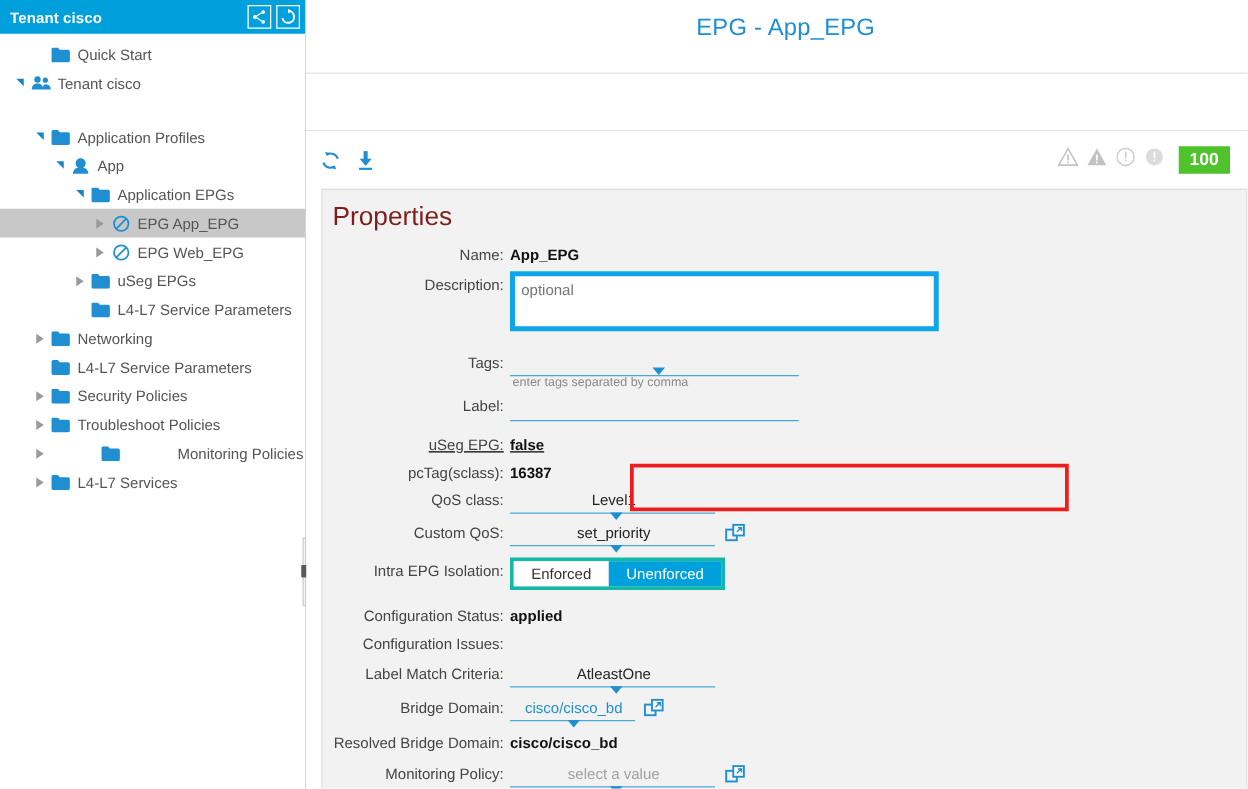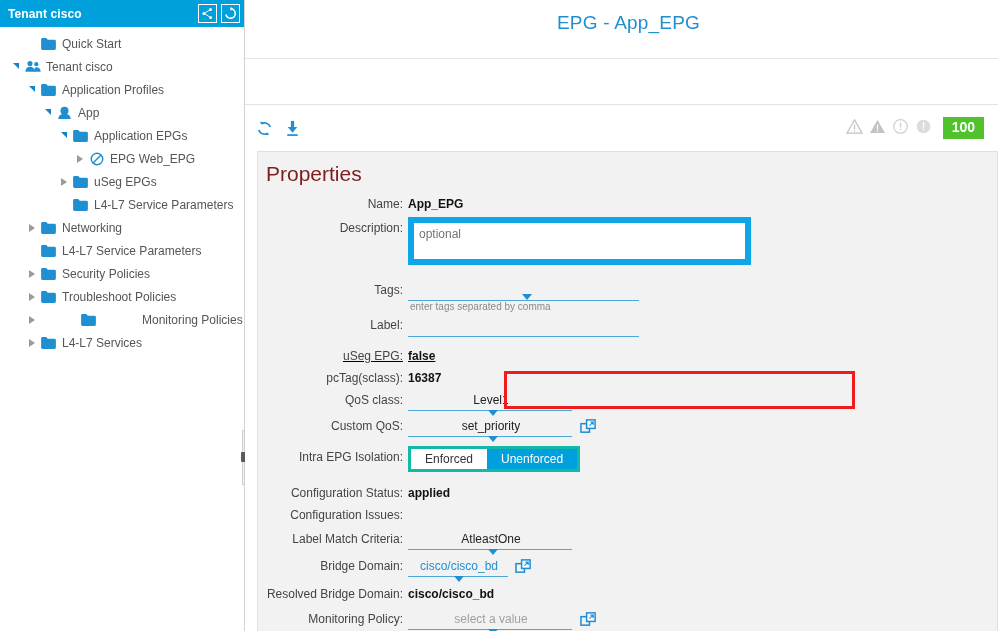--- a/index.html
+++ b/index.html
@@ -119,21 +119,21 @@
     width: 150px; flex: 0 0 150px;
     text-align: right; padding-right: 5px;
     font-size: 12px; color: #444444;
     line-height: 22px; white-space: nowrap;
   }
   .rval { flex: 1; font-size: 12px; color: #222222; line-height: 22px; position: relative; }
   .bold { font-weight: bold; color: #111111; }
 
   .ta {
     width: 343px; height: 48px;
-    border: 6px solid #0ea5e9; background: #ffffff;
+    border: 4px solid #0ea5e9; background: #ffffff;
     font-size: 12px; color: #aaaaaa;
     padding: 4px 5px; resize: none; outline: none;
     font-family: "Liberation Sans", sans-serif;
   }
 
   .uline {
     border: none; border-bottom: 1px solid #4ba8d8;
     background: transparent; outline: none;
     font-size: 12px; color: #222222;
     padding: 0 0 2px 2px; height: 20px;
@@ -215,21 +215,21 @@
           <span class="ic">
             <svg width="16" height="13" viewBox="0 0 17 13">
               <circle cx="5.3" cy="3.4" r="2.7" fill="#1f8fd2"></circle>
               <circle cx="12" cy="4" r="2.2" fill="#1f8fd2"></circle>
               <path d="M0.4 12 C0.4 8.4 2.6 6.8 5.3 6.8 C8 6.8 10.2 8.4 10.2 12 Z" fill="#1f8fd2"></path>
               <path d="M9.5 12 C9.6 9.2 10.6 7.4 12 7.4 C13.6 7.4 16.6 8.4 16.6 12 Z" fill="#1f8fd2"></path>
             </svg>
           </span>
           <span class="lbl">Tenant cisco</span>
         </div>
-        <div class="tr" style="padding-left: 24px;">
+        <div class="tr" style="padding-left: 24px; margin-top: 20px;">
           <span class="tw">
             <span class="caret-d"></span>
           </span>
           <span class="ic">
             <svg width="15" height="12" viewBox="0 0 16 13">
               <path d="M0 1.5 A1.5 1.5 0 0 1 1.5 0 H5.6 L7.2 2 H14.5 A1.5 1.5 0 0 1 16 3.5 V11.5 A1.5 1.5 0 0 1 14.5 13 H1.5 A1.5 1.5 0 0 1 0 11.5 Z" fill="#1f8fd2"></path>
             </svg>
           </span>
           <span class="lbl">Application Profiles</span>
         </div>
@@ -248,20 +248,32 @@
         <div class="tr" style="padding-left: 56px;">
           <span class="tw">
             <span class="caret-d"></span>
           </span>
           <span class="ic">
             <svg width="15" height="12" viewBox="0 0 16 13">
               <path d="M0 1.5 A1.5 1.5 0 0 1 1.5 0 H5.6 L7.2 2 H14.5 A1.5 1.5 0 0 1 16 3.5 V11.5 A1.5 1.5 0 0 1 14.5 13 H1.5 A1.5 1.5 0 0 1 0 11.5 Z" fill="#1f8fd2"></path>
             </svg>
           </span>
           <span class="lbl">Application EPGs</span>
+        </div>
+        <div class="tr sel" style="padding-left: 72px;">
+          <span class="tw">
+            <span class="caret-r"></span>
+          </span>
+          <span class="ic">
+            <svg width="14" height="14" viewBox="0 0 16 16">
+              <circle cx="8" cy="8" r="6.6" fill="none" stroke="#1f8fd2" stroke-width="1.6"></circle>
+              <line x1="3.4" y1="12.6" x2="12.6" y2="3.4" stroke="#1f8fd2" stroke-width="1.6"></line>
+            </svg>
+          </span>
+          <span class="lbl">EPG App_EPG</span>
         </div>
         <div class="tr" style="padding-left: 72px;">
           <span class="tw">
             <span class="caret-r"></span>
           </span>
           <span class="ic">
             <svg width="14" height="14" viewBox="0 0 16 16">
               <circle cx="8" cy="8" r="6.6" fill="none" stroke="#1f8fd2" stroke-width="1.6"></circle>
               <line x1="3.4" y1="12.6" x2="12.6" y2="3.4" stroke="#1f8fd2" stroke-width="1.6"></line>
             </svg>

